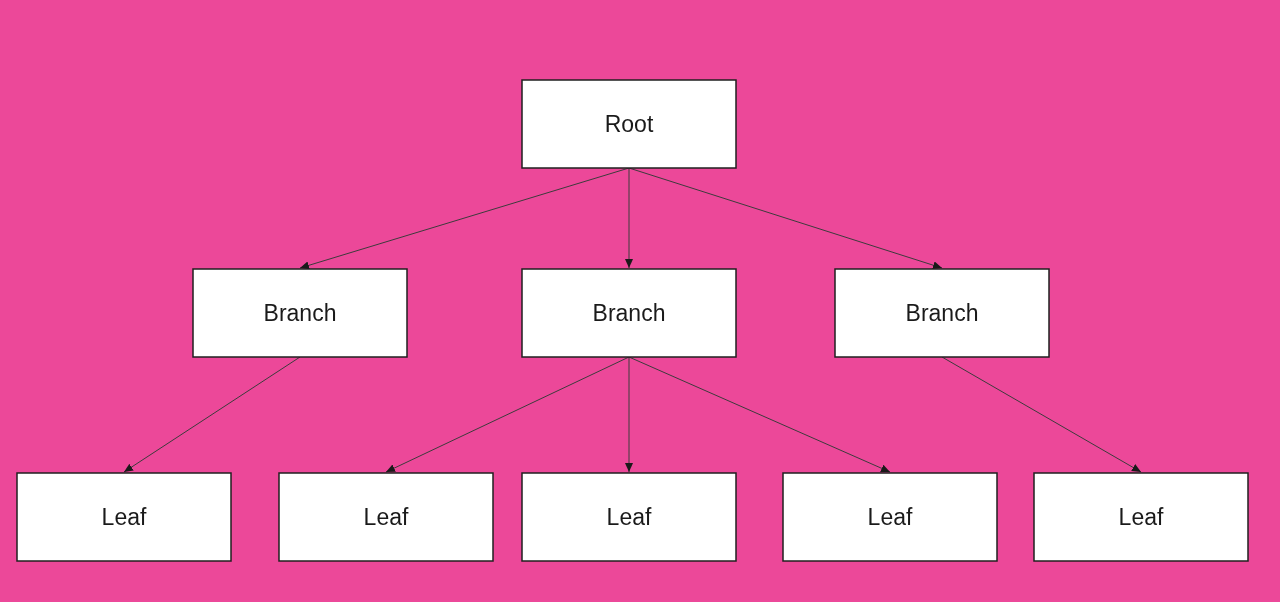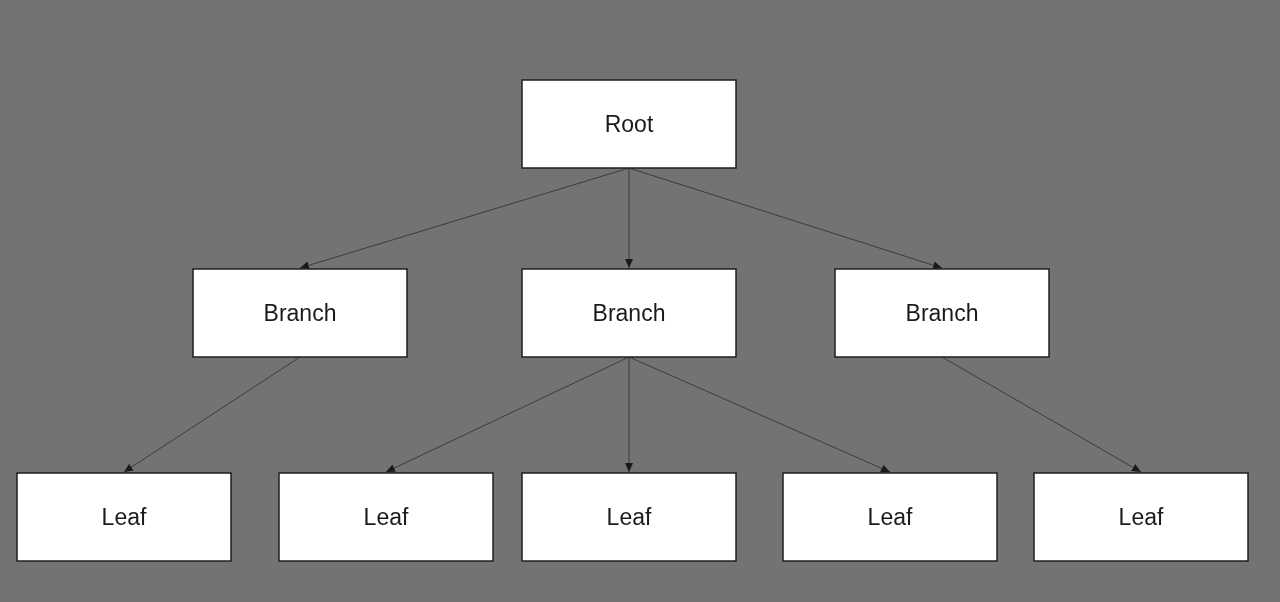--- a/index.html
+++ b/index.html
@@ -4,21 +4,21 @@
 <style>
   html, body {
     margin: 0;
     padding: 0;
     background: #ffffff;
   }
   .canvas {
     position: relative;
     width: 1280px;
     height: 602px;
-    background: #737373;
+    background: #ec4899;
     overflow: hidden;
     font-family: "Liberation Sans", "DejaVu Sans", sans-serif;
     text-decoration: underline;
   }
   svg text {
     font-family: "Liberation Sans", "DejaVu Sans", sans-serif;
     font-size: 23px;
     font-weight: 400;
   }
 </style>

